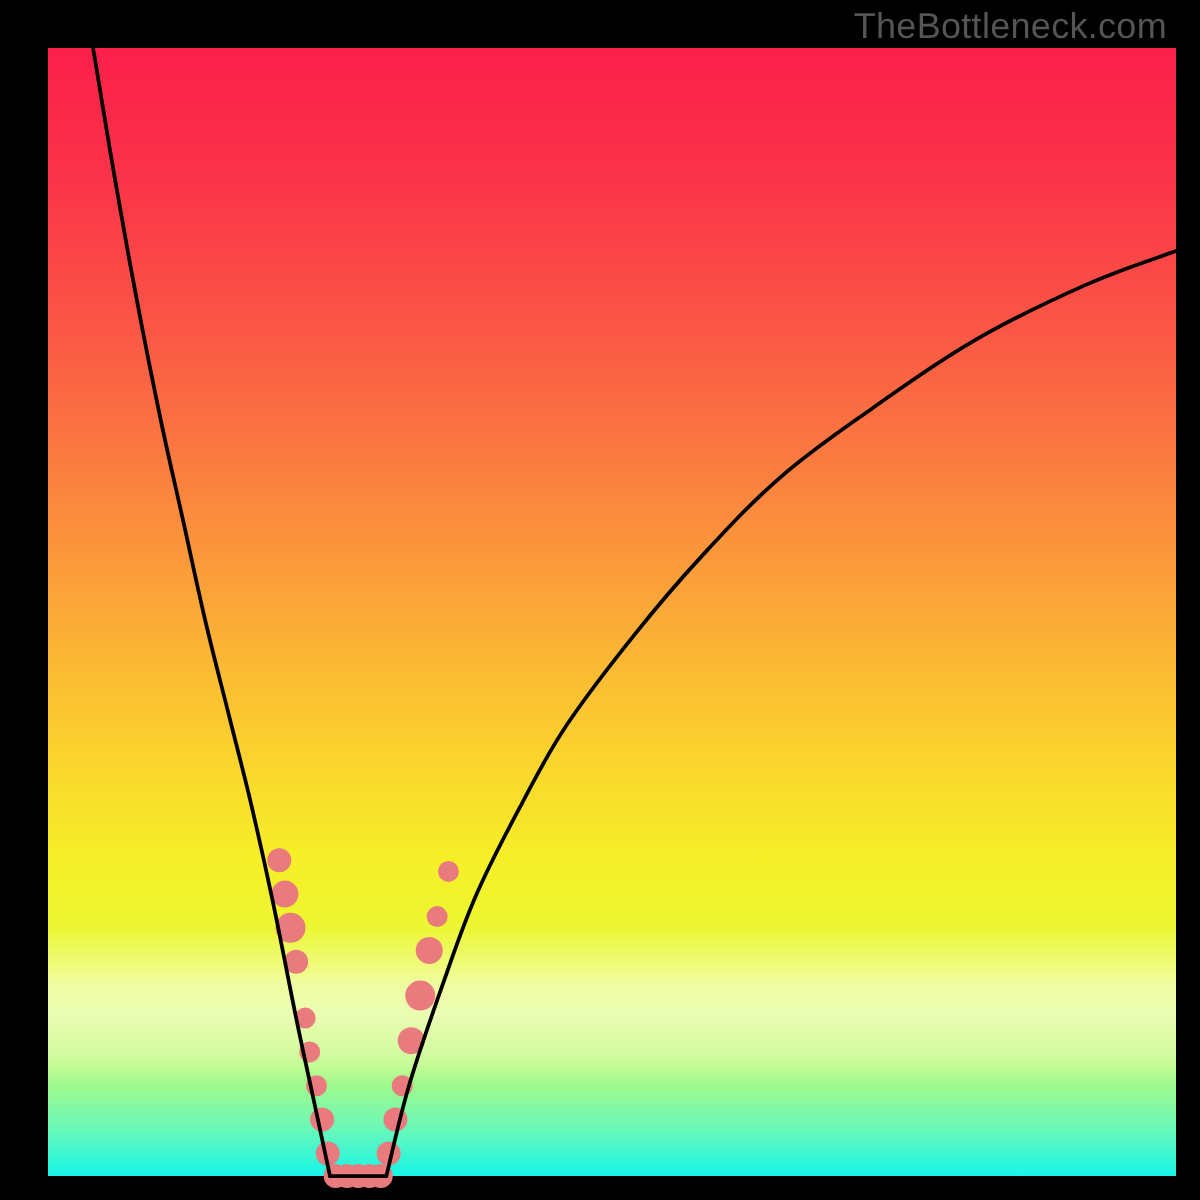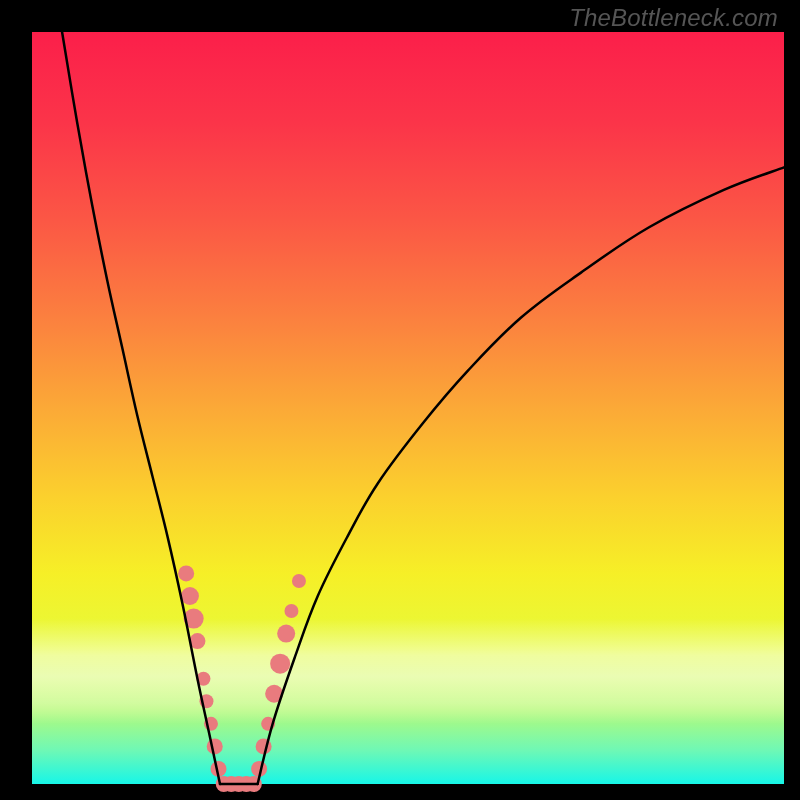--- a/index.html
+++ b/index.html
@@ -8,21 +8,20 @@
     width: 800px;
     height: 800px;
     overflow: hidden;
     background: #fff;
     font-family: Arial, Helvetica, sans-serif;
   }
   .stage {
     position: relative;
     width: 800px;
     height: 620px;
-    font-style: italic;
   }
   .watermark {
     position: absolute;
     top: 4px;
     right: 22px;
     font-size: 24px;
     font-weight: 400;
     color: #555;
     letter-spacing: 0.2px;
     z-index: 10;

